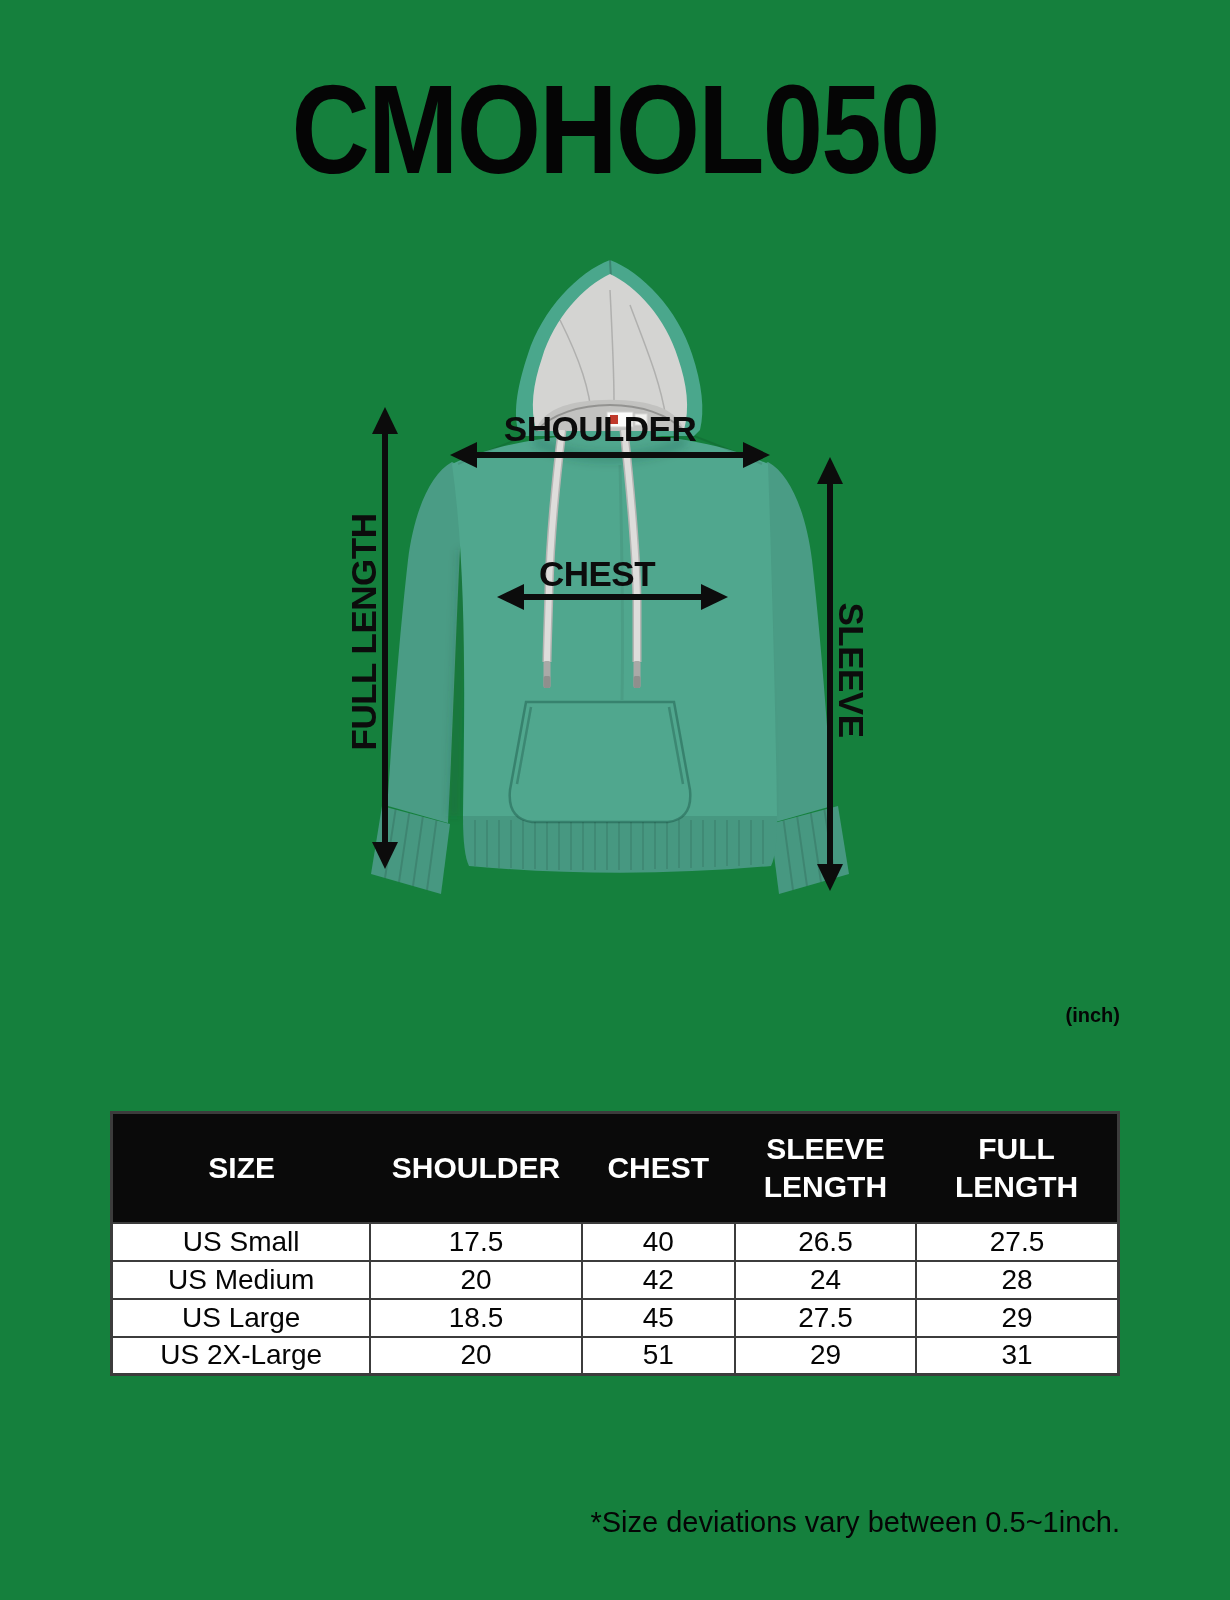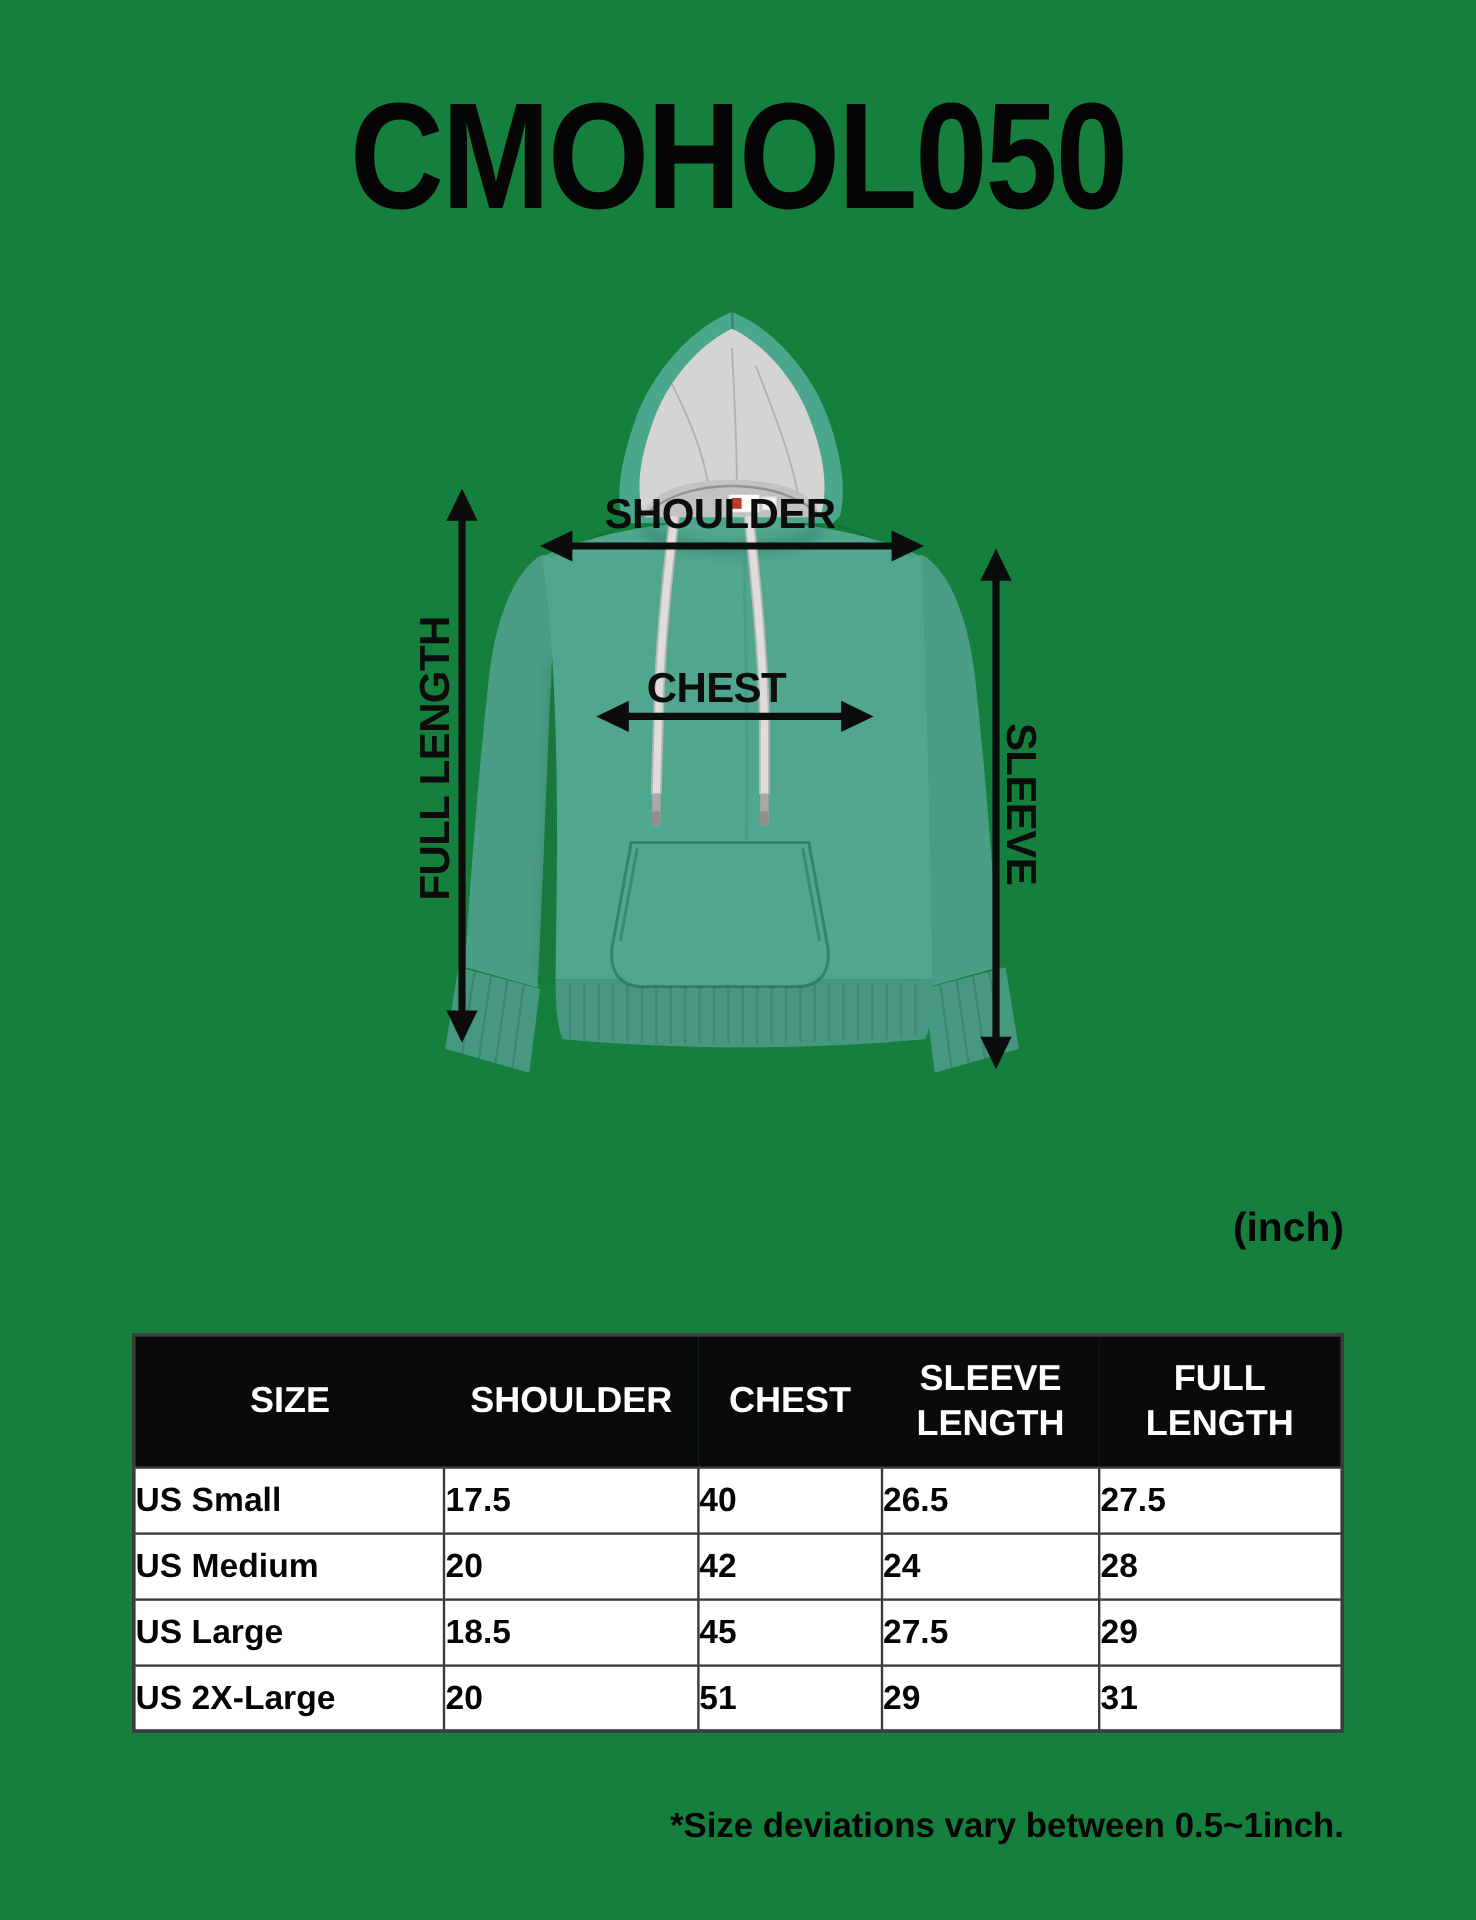--- a/index.html
+++ b/index.html
@@ -26,42 +26,42 @@
     position:absolute;font-weight:700;font-size:35px;letter-spacing:-.5px;
     color:var(--ink);white-space:nowrap;line-height:1;
   }
   .dim-label.shoulder{left:270px;top:161px;transform:translateX(-50%);}
   .dim-label.chest{left:267px;top:306px;transform:translateX(-50%);}
   .dim-label.full-length{left:33px;top:382px;transform:translate(-50%,-50%) rotate(-90deg);}
   .dim-label.sleeve{left:521px;top:420px;transform:translate(-50%,-50%) rotate(90deg);}
 
   .unit-label{
     position:absolute;top:1004px;right:110px;
-    font-size:34px;font-weight:700;color:#050505;
+    font-size:20px;font-weight:700;color:#050505;
   }
 
   table.size-table{
     position:absolute;left:110px;top:1111px;width:1010px;
     border-collapse:collapse;table-layout:fixed;
     border:3px solid var(--table-border);
   }
   table.size-table th{
     background:var(--header-bg);color:var(--header-text);
     height:110px;font-size:30px;font-weight:700;text-align:center;vertical-align:middle;
     white-space:pre-line;line-height:1.25;border:0;
   }
   table.size-table td{
     border:2px solid var(--table-border);
-    height:55px;text-align:left;vertical-align:middle;
-    font-size:28px;font-weight:700;background:#fff;color:#050505;
+    height:38px;text-align:center;vertical-align:middle;
+    font-size:28px;font-weight:400;background:#fff;color:#050505;
   }
 
   .footnote{
     position:absolute;top:1506px;right:110px;
-    font-size:29px;font-weight:700;color:#050505;
+    font-size:29px;font-weight:400;color:#050505;
   }
 </style>
 </head>
 <body>
 
 <div class="page">
 
   <div class="title">CMOHOL050</div>
 
   <div class="illustration">

